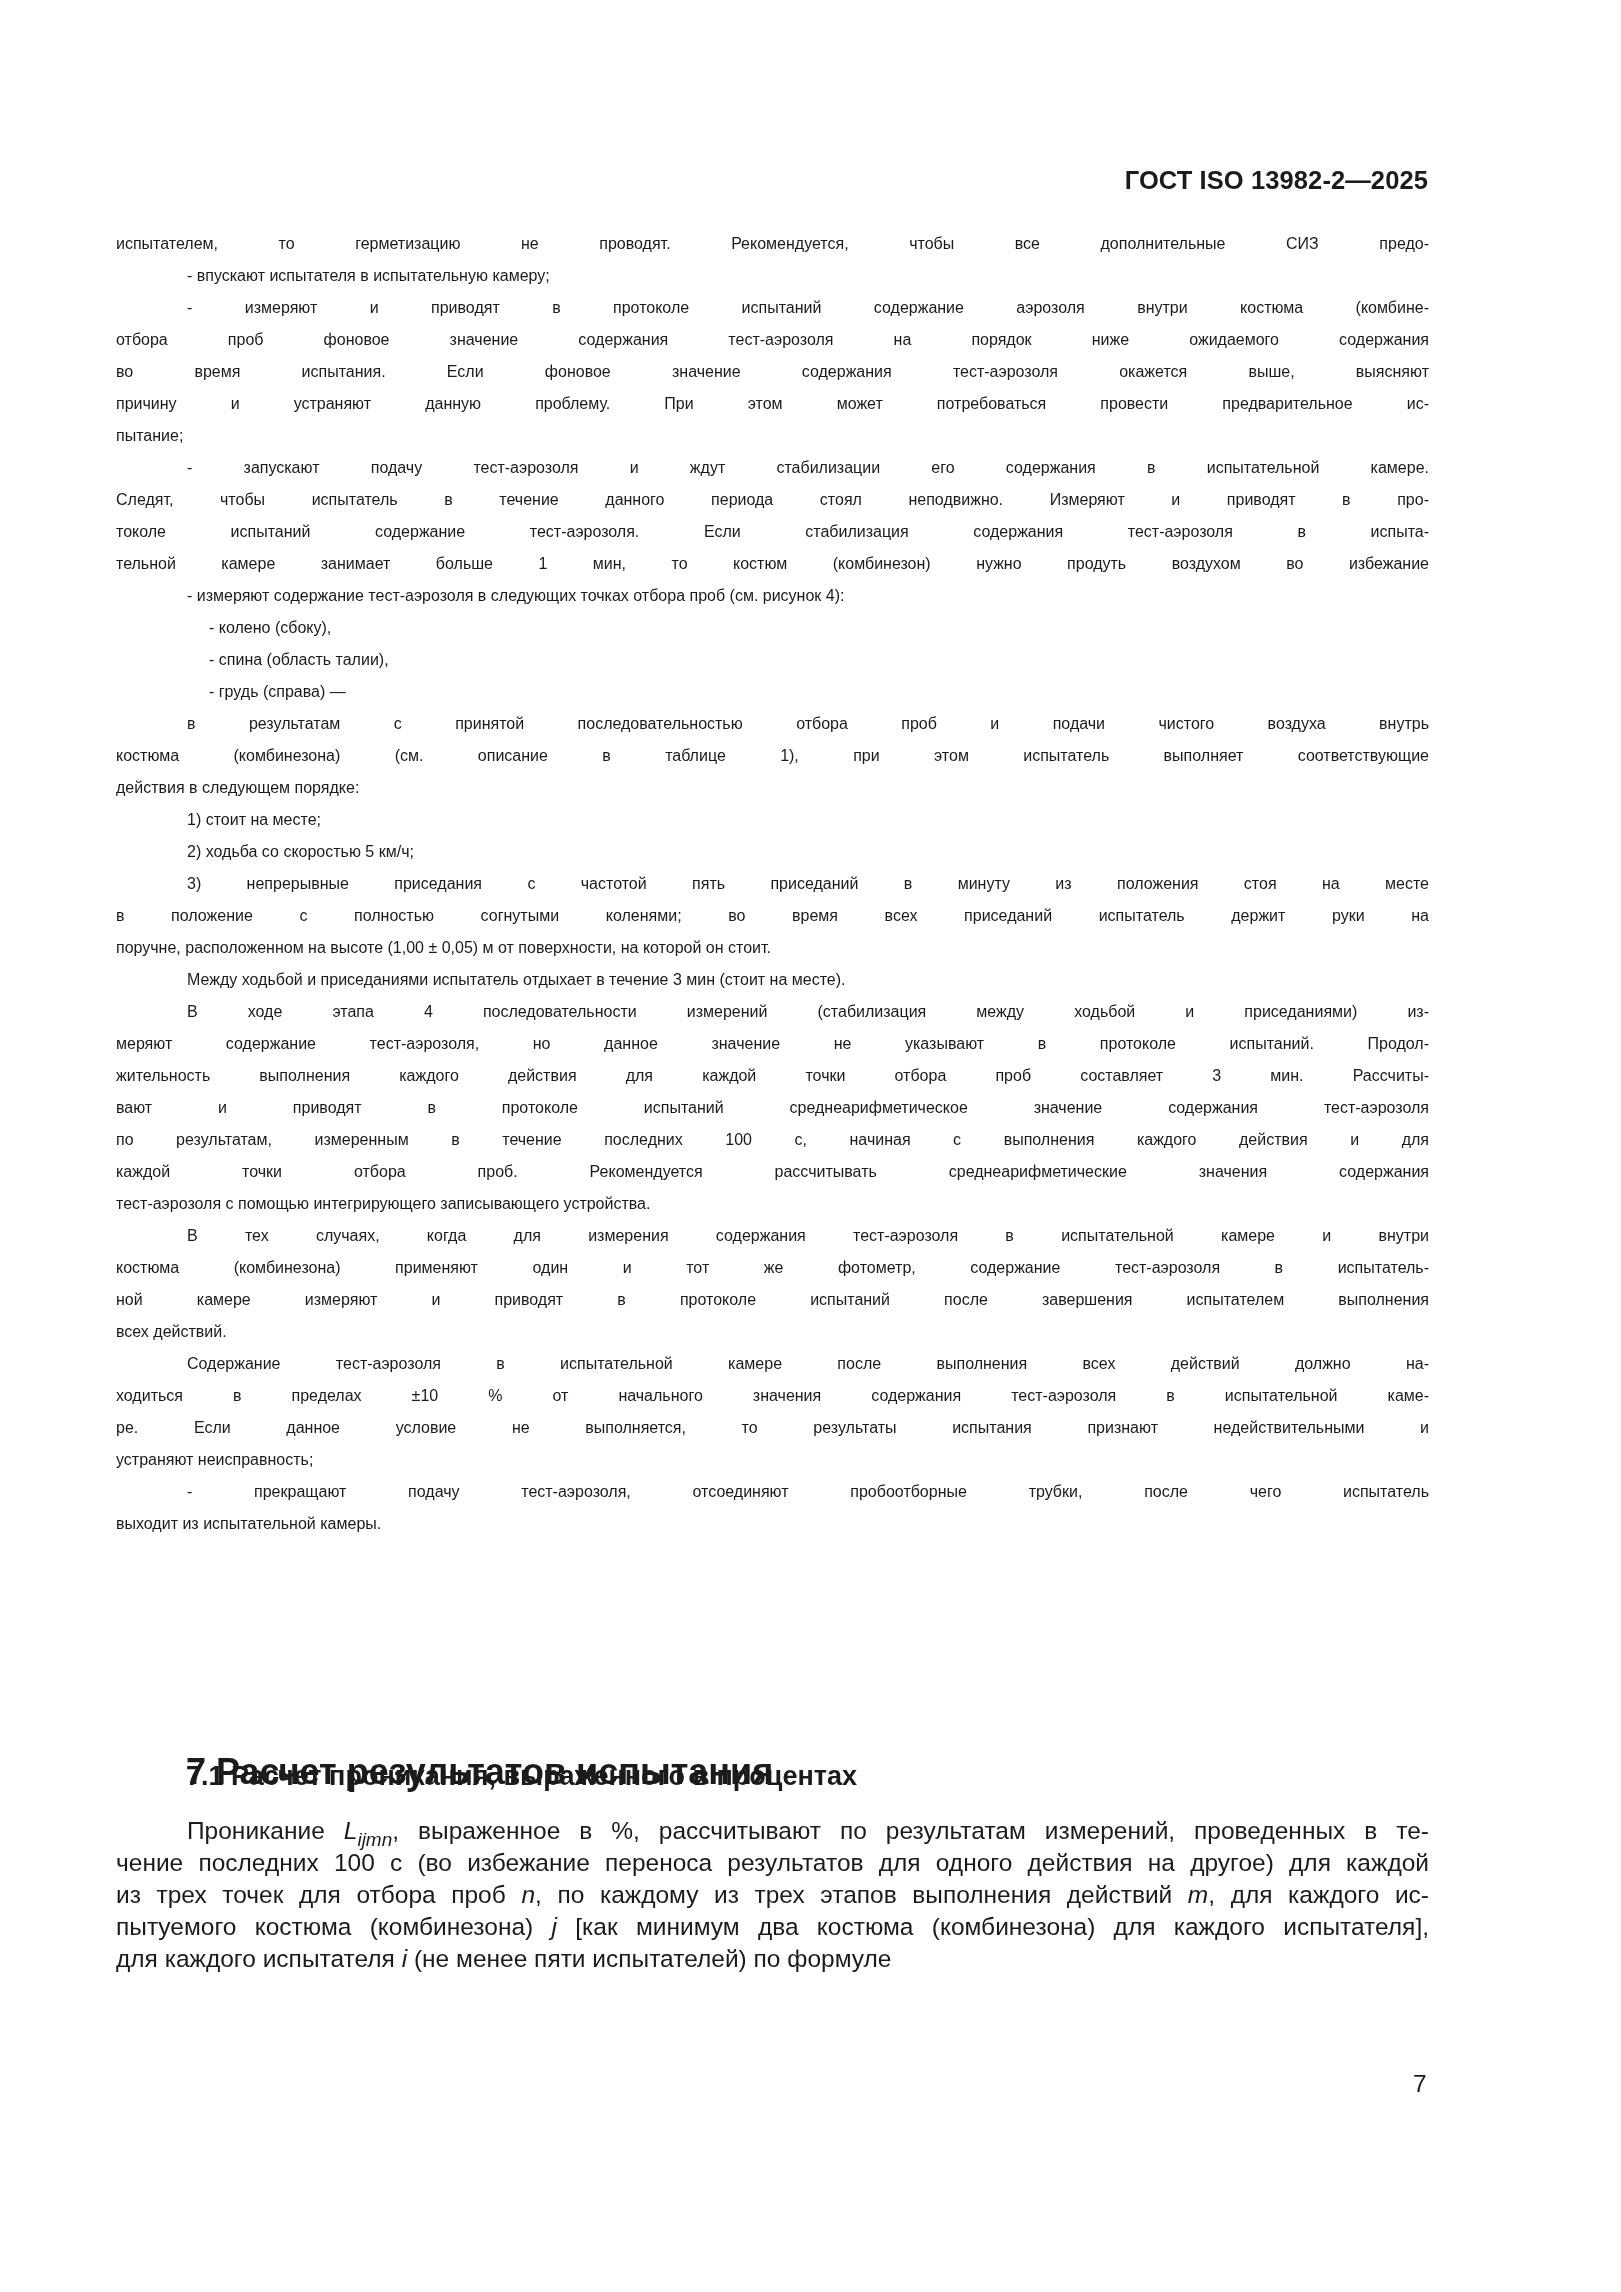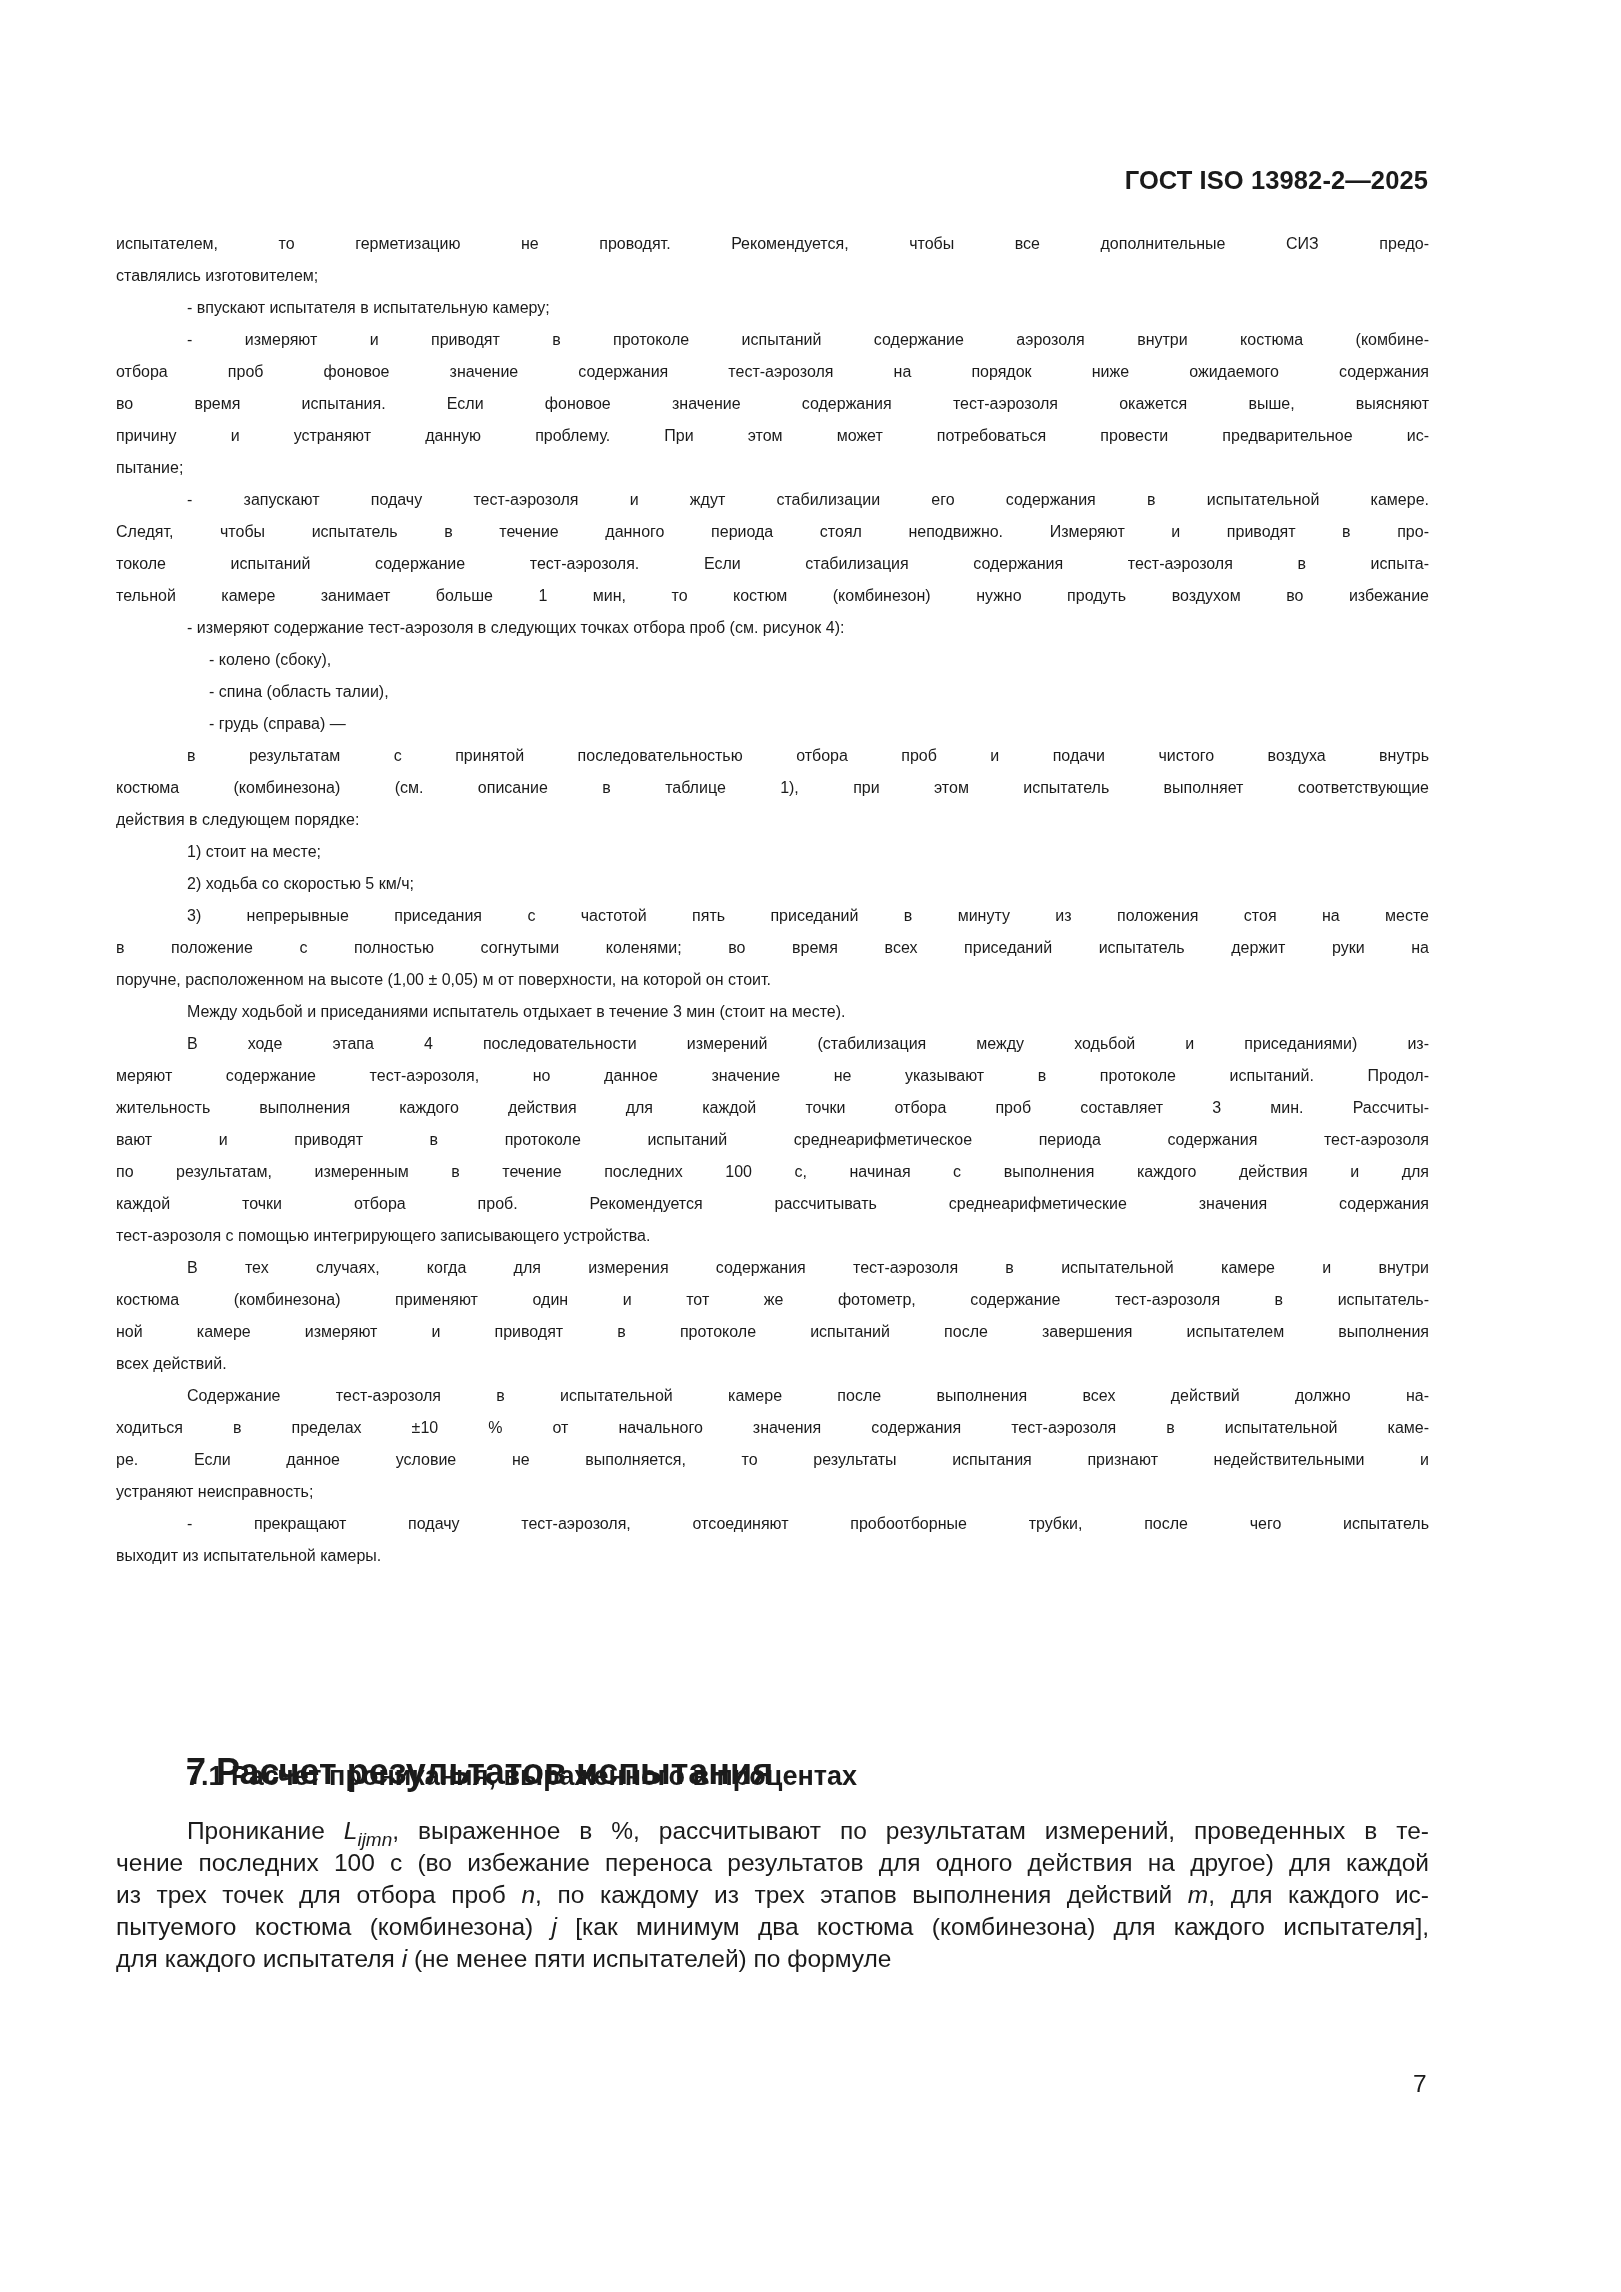--- a/index.html
+++ b/index.html
@@ -18,21 +18,20 @@
   .sub { font-size: 19px; vertical-align: -6.9px; line-height: 0; }
   .pagenum { position: absolute; top: 2070px; left: 1413px; font-size: 24.5px; }
 </style>
 </head>
 <body>
 
 <div class="header">ГОСТ ISO 13982-2—2025</div>
 
 <div class="body" id="cont">
     <span class="ln">испытателем, то герметизацию не проводят. Рекомендуется, чтобы все дополнительные СИЗ предо-</span>
-    <span class="ln last">ставлялись изготовителем;</span>
     <span class="ln ind last">-  впускают испытателя в испытательную камеру;</span>
     <span class="ln ind">-  измеряют и приводят в протоколе испытаний содержание аэрозоля внутри костюма (комбине-</span>
     <span class="ln">отбора проб фоновое значение содержания тест-аэрозоля на порядок ниже ожидаемого содержания</span>
     <span class="ln">во время испытания. Если фоновое значение содержания тест-аэрозоля окажется выше, выясняют</span>
     <span class="ln">причину и устраняют данную проблему. При этом может потребоваться провести предварительное ис-</span>
     <span class="ln last">пытание;</span>
     <span class="ln ind">-  запускают подачу тест-аэрозоля и ждут стабилизации его содержания в испытательной камере.</span>
     <span class="ln">Следят, чтобы испытатель в течение данного периода стоял неподвижно. Измеряют и приводят в про-</span>
     <span class="ln">токоле испытаний содержание тест-аэрозоля. Если стабилизация содержания тест-аэрозоля в испыта-</span>
     <span class="ln">тельной камере занимает больше 1 мин, то костюм (комбинезон) нужно продуть воздухом во избежание</span>
@@ -45,21 +44,21 @@
     <span class="ln last">действия в следующем порядке:</span>
     <span class="ln ind last">1)  стоит на месте;</span>
     <span class="ln ind last">2)  ходьба со скоростью 5 км/ч;</span>
     <span class="ln ind">3)  непрерывные приседания с частотой пять приседаний в минуту из положения стоя на месте</span>
     <span class="ln">в положение с полностью согнутыми коленями; во время всех приседаний испытатель держит руки на</span>
     <span class="ln last">поручне, расположенном на высоте (1,00 ± 0,05) м от поверхности, на которой он стоит.</span>
     <span class="ln ind last">Между ходьбой и приседаниями испытатель отдыхает в течение 3 мин (стоит на месте).</span>
     <span class="ln ind">В ходе этапа 4 последовательности измерений (стабилизация между ходьбой и приседаниями) из-</span>
     <span class="ln">меряют содержание тест-аэрозоля, но данное значение не указывают в протоколе испытаний. Продол-</span>
     <span class="ln">жительность выполнения каждого действия для каждой точки отбора проб составляет 3 мин. Рассчиты-</span>
-    <span class="ln">вают и приводят в протоколе испытаний среднеарифметическое периода содержания тест-аэрозоля</span>
+    <span class="ln">вают и приводят в протоколе испытаний среднеарифметическое значение содержания тест-аэрозоля</span>
     <span class="ln">по результатам, измеренным в течение последних 100 с, начиная с выполнения каждого действия и для</span>
     <span class="ln">каждой точки отбора проб. Рекомендуется рассчитывать среднеарифметические значения содержания</span>
     <span class="ln last">тест-аэрозоля с помощью интегрирующего записывающего устройства.</span>
     <span class="ln ind">В тех случаях, когда для измерения содержания тест-аэрозоля в испытательной камере и внутри</span>
     <span class="ln">костюма (комбинезона) применяют один и тот же фотометр, содержание тест-аэрозоля в испытатель-</span>
     <span class="ln">ной камере измеряют и приводят в протоколе испытаний после завершения испытателем выполнения</span>
     <span class="ln last">всех действий.</span>
     <span class="ln ind">Содержание тест-аэрозоля в испытательной камере после выполнения всех действий должно на-</span>
     <span class="ln">ходиться в пределах ±10 % от начального значения содержания тест-аэрозоля в испытательной каме-</span>
     <span class="ln">ре. Если данное условие не выполняется, то результаты испытания признают недействительными и</span>

